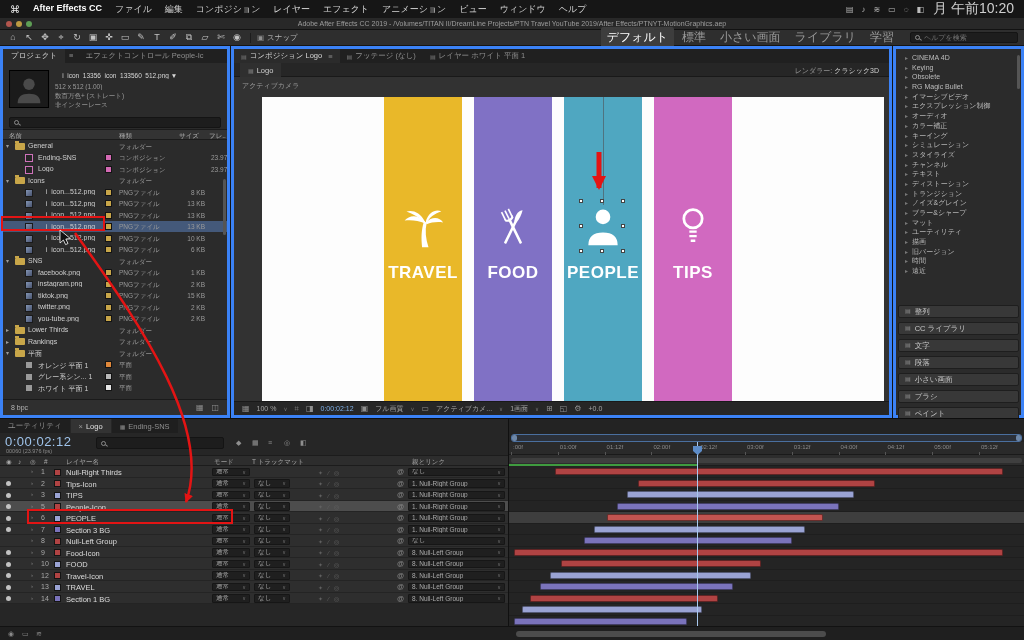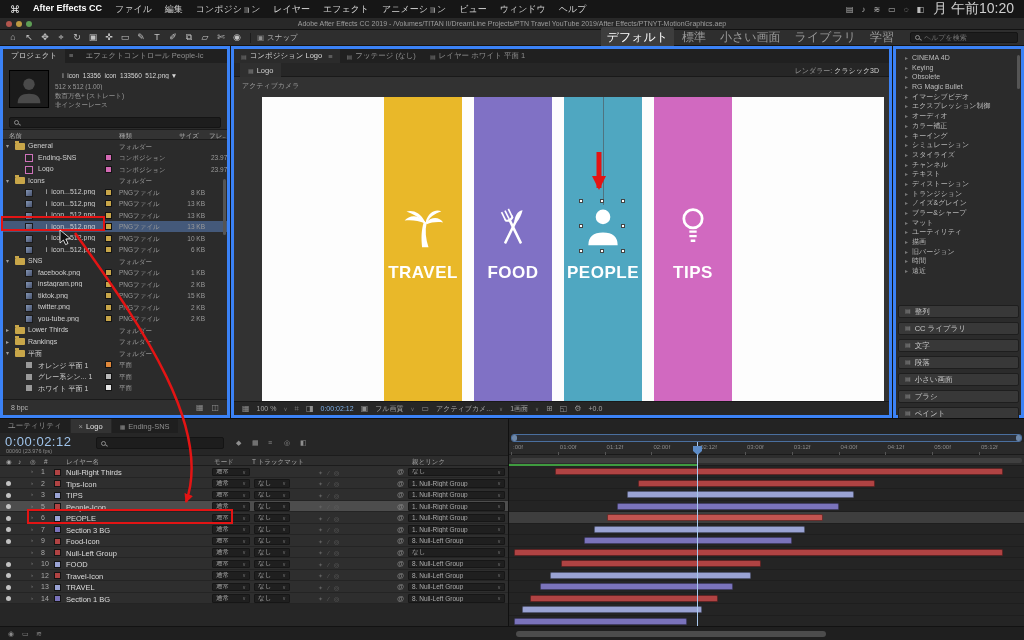--- a/index.html
+++ b/index.html
@@ -740,57 +740,57 @@
           <u>∨</u>
         </span>
         <span class="tsw">✦⁄◎</span>
         <span class="tpwh">@</span>
         <span class="tbox tparent">
           <i>1. Null-Right Group</i>
           <u>∨</u>
         </span>
       </div>
       <div class="trow">
+        <span class="tchev">›</span>
+        <span class="tnum">8</span>
+        <span class="tchip" style="background: rgb(176, 67, 67);"></span>
+        <span class="tname">Null-Left Group</span>
+        <span class="tbox tmode">
+          <i>通常</i>
+          <u>∨</u>
+        </span>
+        <span class="tbox tmatte">
+          <i>なし</i>
+          <u>∨</u>
+        </span>
+        <span class="tsw">✦⁄◎</span>
+        <span class="tpwh">@</span>
+        <span class="tbox tparent">
+          <i>なし</i>
+          <u>∨</u>
+        </span>
+      </div>
+      <div class="trow">
         <span class="teye"></span>
         <span class="tchev">›</span>
         <span class="tnum">9</span>
         <span class="tchip" style="background: rgb(176, 67, 67);"></span>
         <span class="tname">Food-Icon</span>
         <span class="tbox tmode">
           <i>通常</i>
           <u>∨</u>
         </span>
         <span class="tbox tmatte">
           <i>なし</i>
           <u>∨</u>
         </span>
         <span class="tsw">✦⁄◎</span>
         <span class="tpwh">@</span>
         <span class="tbox tparent">
           <i>8. Null-Left Group</i>
-          <u>∨</u>
-        </span>
-      </div>
-      <div class="trow">
-        <span class="tchev">›</span>
-        <span class="tnum">8</span>
-        <span class="tchip" style="background: rgb(176, 67, 67);"></span>
-        <span class="tname">Null-Left Group</span>
-        <span class="tbox tmode">
-          <i>通常</i>
-          <u>∨</u>
-        </span>
-        <span class="tbox tmatte">
-          <i>なし</i>
-          <u>∨</u>
-        </span>
-        <span class="tsw">✦⁄◎</span>
-        <span class="tpwh">@</span>
-        <span class="tbox tparent">
-          <i>なし</i>
           <u>∨</u>
         </span>
       </div>
       <div class="trow">
         <span class="teye"></span>
         <span class="tchev">›</span>
         <span class="tnum">10</span>
         <span class="tchip" style="background: rgb(154, 163, 212);"></span>
         <span class="tname">FOOD</span>
         <span class="tbox tmode">

